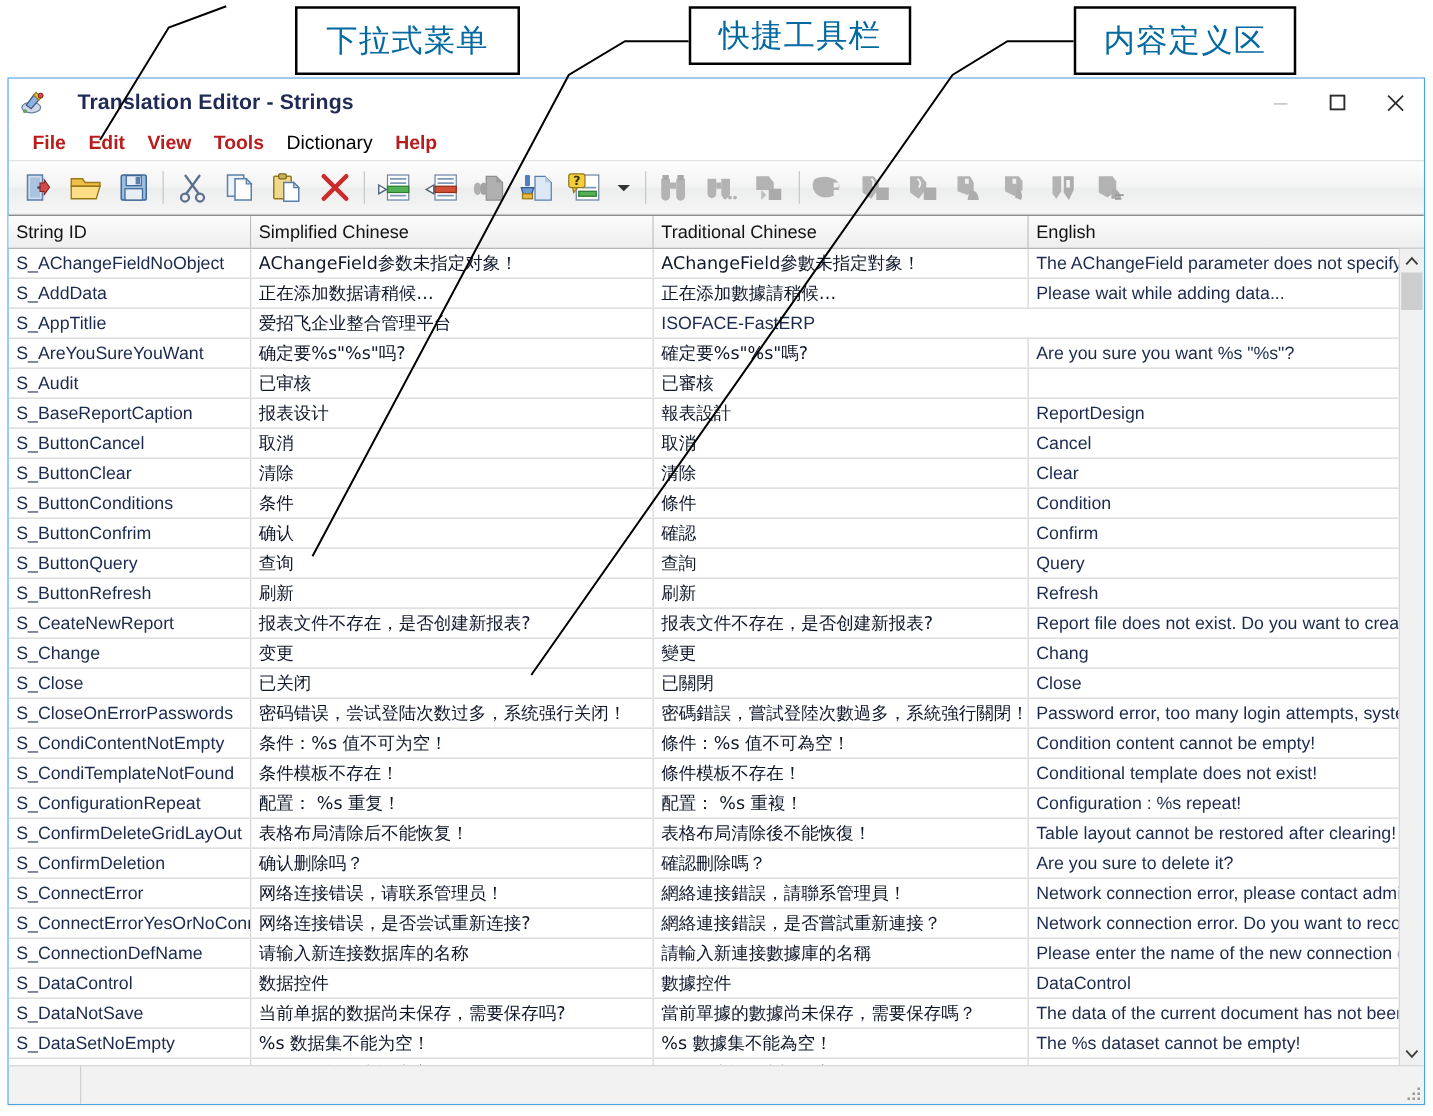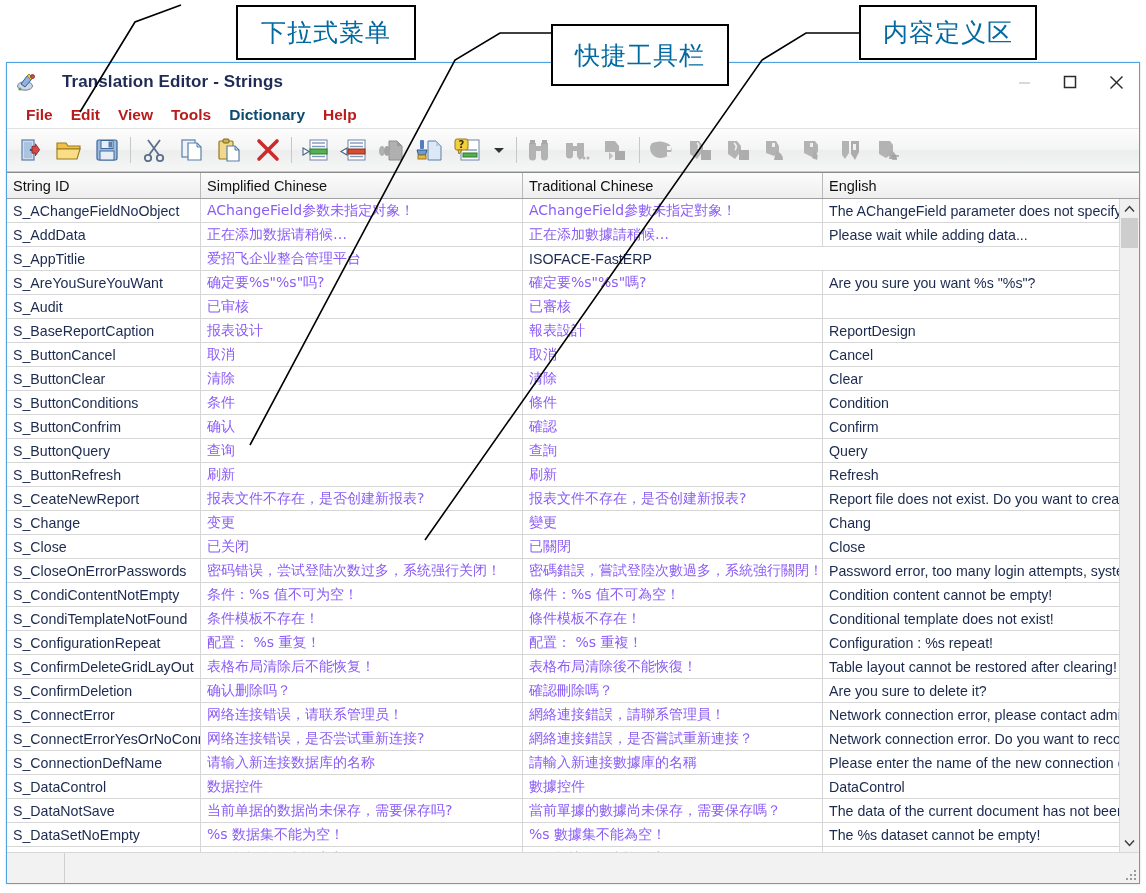--- a/index.html
+++ b/index.html
@@ -16,21 +16,21 @@
   .annot-box{
     position:absolute;
     border:2px solid #000;
     background:#fff;
     display:flex;align-items:center;justify-content:center;
     font-family:"DejaVu Sans","Liberation Sans",sans-serif;
     font-size:25px;color:#0369a1;letter-spacing:1px;
     box-sizing:border-box;
   }
   #annot-1{left:236px;top:5px;width:180px;height:55px;}
-  #annot-2{left:551px;top:5px;width:178px;height:62px;margin-top:19px;}
+  #annot-2{left:551px;top:5px;width:178px;height:47px;}
   #annot-3{left:859px;top:5px;width:178px;height:55px;}
   .leader-svg{position:absolute;left:0;top:0;width:1146px;height:620px;pointer-events:none;z-index:39;}
 
   
   .window{
     position:absolute;left:6px;top:62px;width:1134px;height:822px;
     border:1px solid #4ea3e0;
     background:#ffffff;
     box-sizing:border-box;
     display:flex;flex-direction:column;
@@ -53,21 +53,21 @@
 
   
   .menubar{
     height:26px;flex:0 0 26px;display:flex;align-items:center;
     padding-left:10px;background:#ffffff;
   }
   .menu-item{
     font-size:15.5px;color:#b91c1c;padding:2px 9px;font-weight:600;
     font-family:"Liberation Sans",sans-serif;
   }
-  .menu-item.disabled{color:#0c4a6e;font-weight:700;}
+  .menu-item.disabled{color:#000000;font-weight:400;}
 
   
   .toolbar{
     height:44px;flex:0 0 44px;
     background:linear-gradient(to bottom,#fdfdfd 0%,#f4f4f4 48%,#eceded 52%,#f6f6f6 100%);
     border-top:1px solid #e2e2e2;border-bottom:1px solid #c7c7c7;
     display:flex;align-items:center;padding-left:5px;box-sizing:border-box;
   }
   .tb-btn{width:38px;height:40px;display:flex;align-items:center;justify-content:center;flex:0 0 38px;}
   .tb-btn.narrow{width:26px;flex:0 0 26px;}
@@ -90,21 +90,21 @@
   }
   .grid-body{flex:1 1 auto;display:flex;min-height:0;}
   .grid-rows{flex:1 1 auto;overflow:hidden;}
   .grow{display:flex;height:24px;border-bottom:1px solid #d6d6d6;box-sizing:border-box;}
   .gcell{
     font-size:14.2px;color:#1b2a4e;display:flex;align-items:center;
     padding-left:6px;border-right:1px solid #d6d6d6;box-sizing:border-box;
     overflow:hidden;white-space:nowrap;
     font-family:"Liberation Sans","DejaVu Sans",sans-serif;
   }
-  .gcell.cjk{font-family:"DejaVu Sans","Liberation Sans",sans-serif;font-size:14px;color:#8b5cf6;}
+  .gcell.cjk{font-family:"DejaVu Sans","Liberation Sans",sans-serif;font-size:14px;color:#0f172a;}
   .c0{width:194px;flex:0 0 194px;}
   .c1{width:322px;flex:0 0 322px;}
   .c2{width:300px;flex:0 0 300px;}
   .c3{flex:1 1 auto;border-right:none;}
 
   
   .vscroll{
     width:19px;flex:0 0 19px;background:#f0f0f0;border-left:1px solid #d8d8d8;
     display:flex;flex-direction:column;align-items:center;position:relative;
   }

